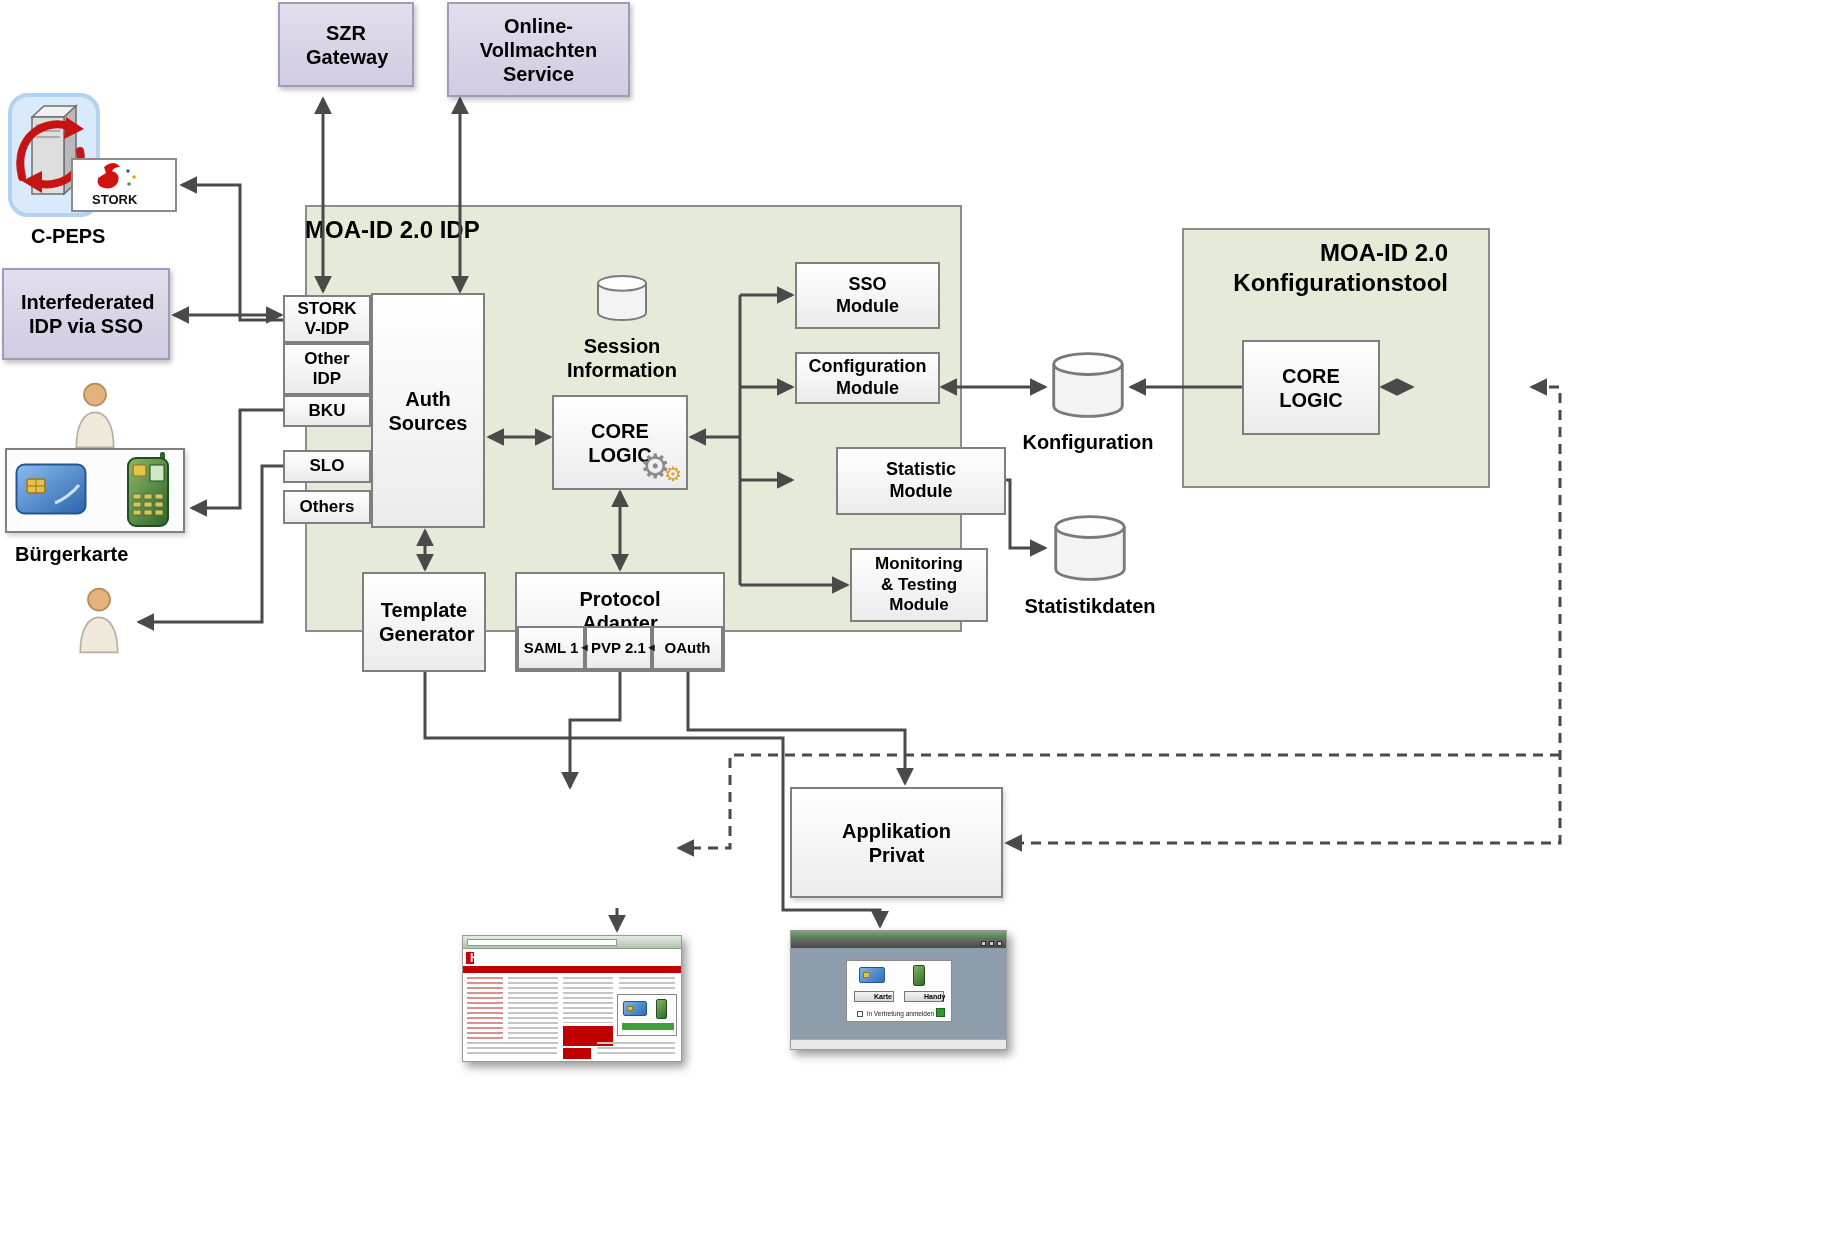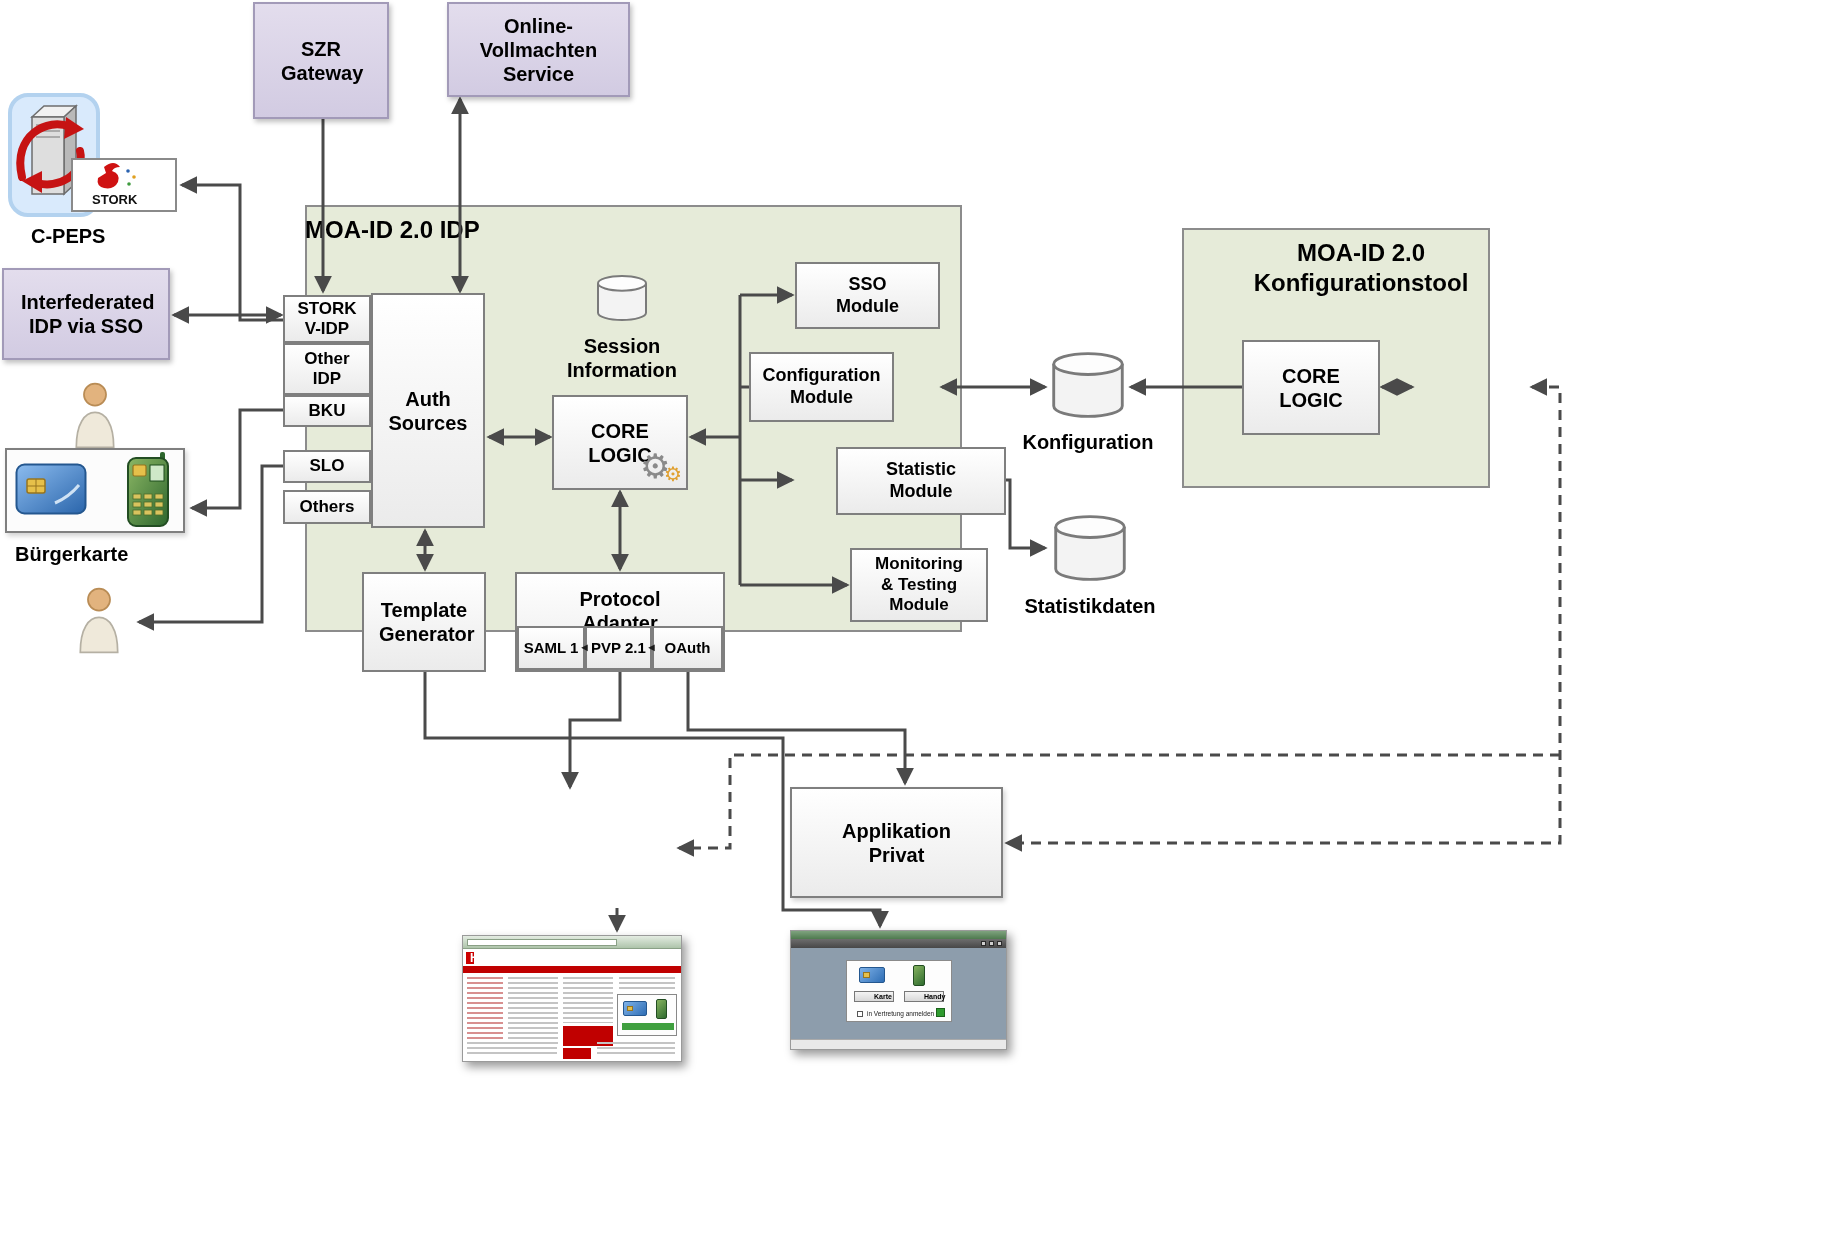--- a/index.html
+++ b/index.html
@@ -68,21 +68,21 @@
         <stop offset="0" stop-color="#8cb765"></stop>
           <stop offset="1" stop-color="#2d662d"></stop>
       </linearGradient>
     </defs>
   </svg>
 
   <div class="panel" style="left:305px;top:205px;width:657px;height:427px"></div>
   <div class="ptitle f24" style="left:305px;top:215px;width:558px;z-index:1">MOA-ID 2.0 IDP</div>
 
   <div class="panel" style="left:1182px;top:228px;width:308px;height:260px"></div>
-  <div class="ptitle f24" style="left:1236px;top:238px;width:250px;text-align:center">MOA-ID 2.0 Konfigurationstool</div>
+  <div class="ptitle f24" style="left:1198px;top:238px;width:250px;text-align:right">MOA-ID 2.0 Konfigurationstool</div>
 
   <svg class="arrows" width="1834" height="1241" viewBox="0 0 1834 1241">
     <defs>
       <marker id="ah" viewBox="0 0 10 10" refX="8.5" refY="5" markerWidth="6" markerHeight="6" orient="auto-start-reverse">
         <path d="M0,0 L10,5 L0,10 z" fill="#4a4a4a"></path>
       </marker>
     </defs>
     <g stroke="#4a4a4a" stroke-width="3" fill="none">
       <path d="M323,99 L323,291" marker-start="url(#ah)" marker-end="url(#ah)"></path>
       <path d="M460,99 L460,291" marker-start="url(#ah)" marker-end="url(#ah)"></path>
@@ -107,21 +107,21 @@
       <path d="M688,672 L688,730 L905,730 L905,783" marker-end="url(#ah)"></path>
       <path d="M425,672 L425,738 L783,738 L783,910 L880,910 L880,926" marker-end="url(#ah)"></path>
       <path d="M617,908 L617,930" marker-end="url(#ah)"></path>
     </g>
     <g stroke="#4a4a4a" stroke-width="3" fill="none" stroke-dasharray="10 7">
       <path d="M1532,387 L1560,387 L1560,843 L1007,843" marker-start="url(#ah)" marker-end="url(#ah)"></path>
       <path d="M1560,755 L730,755 L730,848 L679,848" marker-end="url(#ah)"></path>
     </g>
   </svg>
 
-  <div class="box lav f20" style="left:253px;top:2px;width:136px;height:117px">
+  <div class="box lav f20" style="left:278px;top:2px;width:136px;height:85px">
     <span class="mw80">SZR Gateway</span>
   </div>
   <div class="box lav f20" style="left:447px;top:2px;width:183px;height:95px">
     <span class="mw130">Online-Vollmachten Service</span>
   </div>
 
   <div class="icon" style="left:8px;top:93px;width:172px;height:126px">
     <svg width="172" height="126" viewBox="0 0 172 126">
       <rect x="2" y="2" width="88" height="120" rx="18" fill="#d9eafc" stroke="#b3d2ef" stroke-width="4"></rect>
       <g stroke="#6e6e6e" stroke-width="1.5">
@@ -230,21 +230,21 @@
     <span class="mw70">CORE LOGIC</span>
   </div>
   <div class="gearwrap" style="left:640px;top:446px;width:50px;height:44px">
     <span class="gear-big">⚙</span>
     <span class="gear-small">⚙</span>
   </div>
 
   <div class="box f18" style="left:795px;top:262px;width:145px;height:67px">
     <span class="mw90">SSO Module</span>
   </div>
-  <div class="box f18" style="left:749px;top:352px;width:145px;height:70px">
+  <div class="box f18" style="left:795px;top:352px;width:145px;height:52px">
     <span class="mw120">Configuration Module</span>
   </div>
   <div class="box f18" style="left:836px;top:447px;width:170px;height:68px">
     <span class="mw80">Statistic Module</span>
   </div>
   <div class="box f17" style="left:850px;top:548px;width:138px;height:74px">
     <span class="mw100">Monitoring &amp; Testing Module</span>
   </div>
 
   <div class="box f20" style="left:362px;top:572px;width:124px;height:100px">

